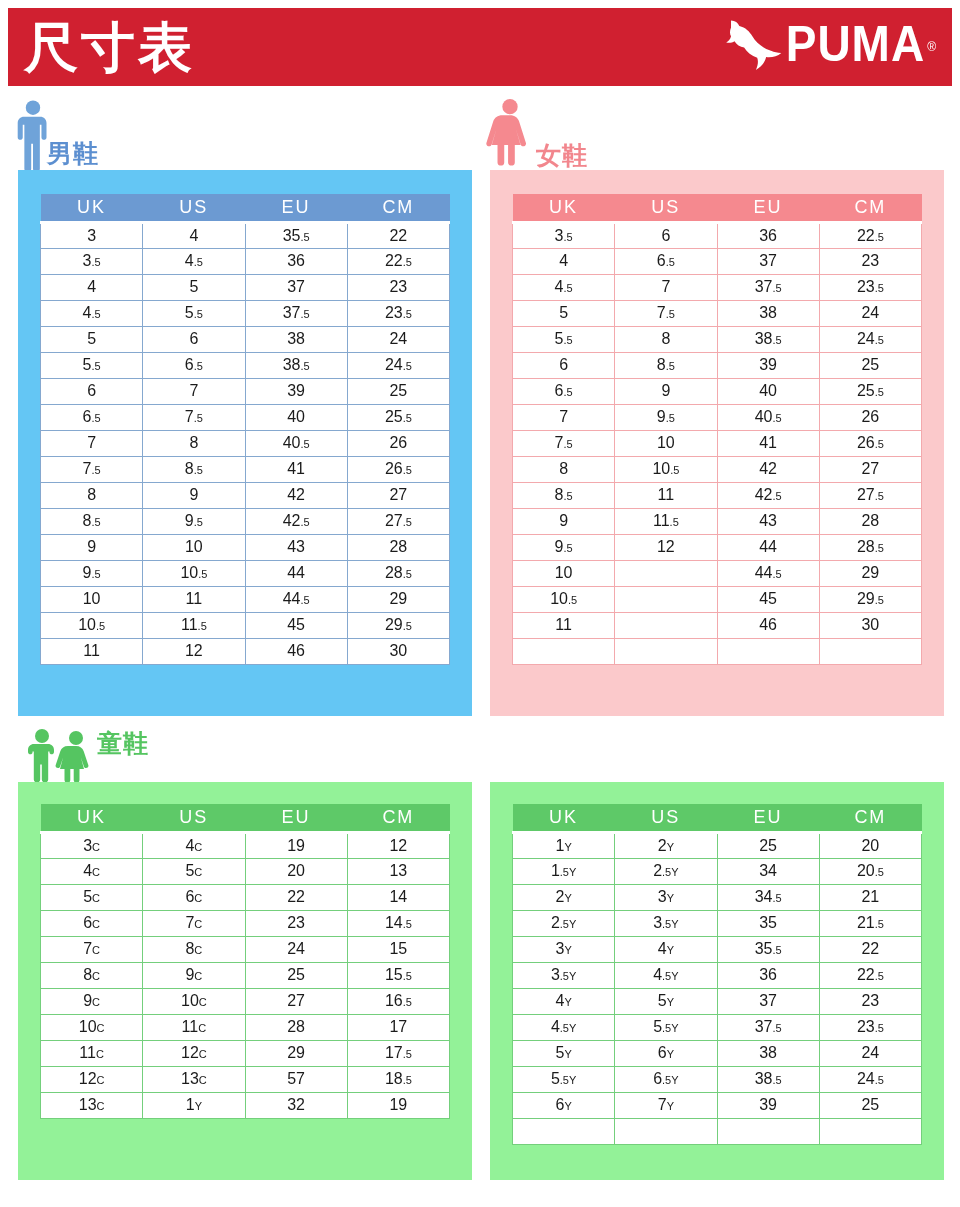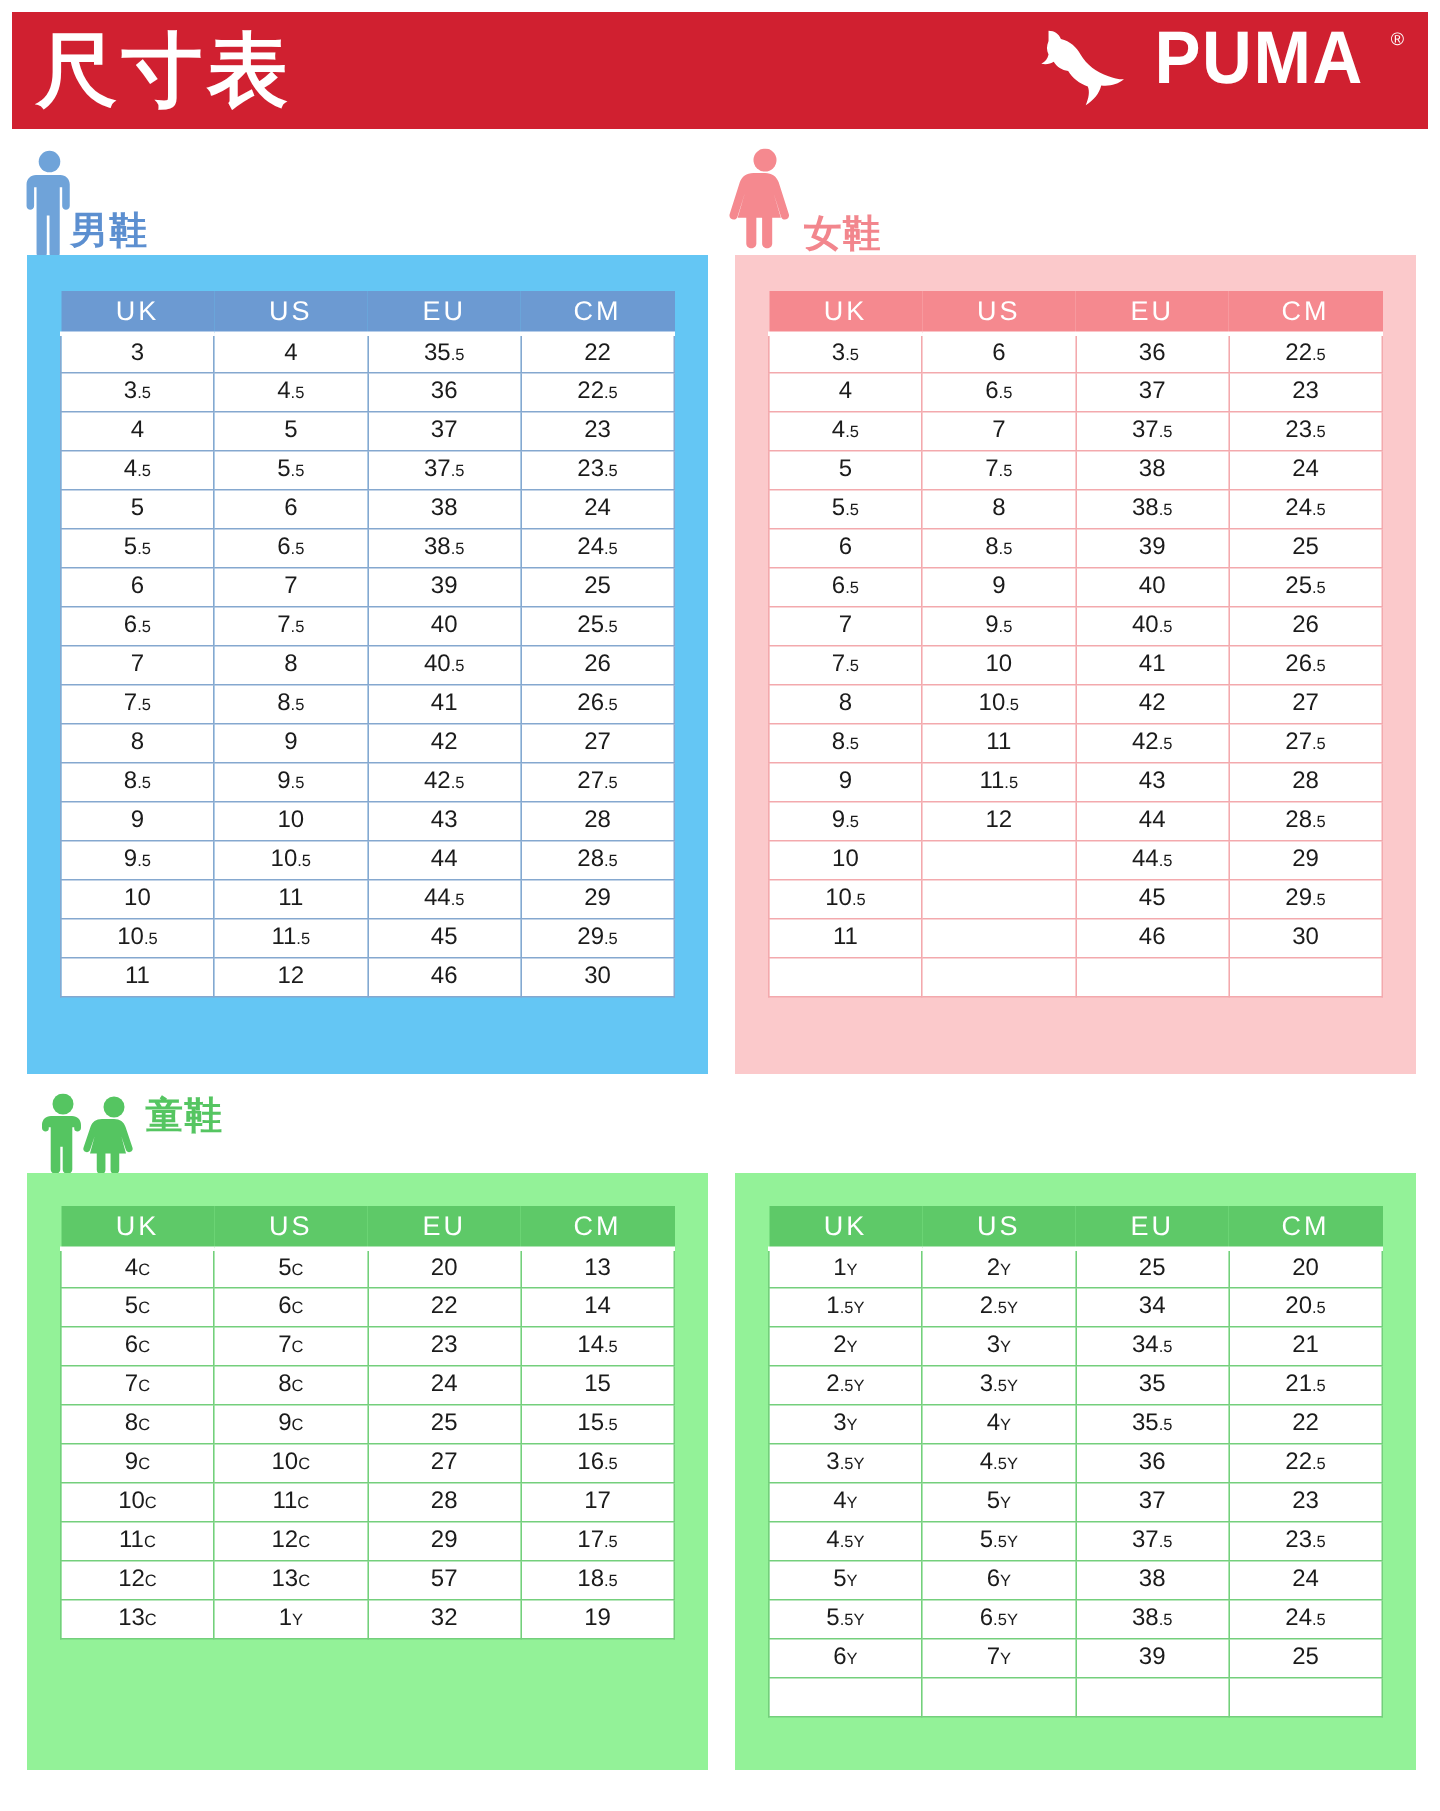--- a/index.html
+++ b/index.html
@@ -4,21 +4,21 @@
 <style>
   * { margin:0; padding:0; box-sizing:border-box; }
   html,body { background:#ffffff; }
   body { font-family:"Liberation Sans", sans-serif; }
   .page { position:relative; width:960px; height:1207px; background:#ffffff; overflow:hidden; }
 
   
   .banner { position:absolute; left:8px; top:8px; width:944px; height:78px;
             display:flex; align-items:center; justify-content:space-between; padding:0 16px; }
   .banner h1 { color:#ffffff; font-size:54px; font-weight:900; letter-spacing:3px; line-height:1; }
-  .brand { display:flex; align-items:flex-start; color:#ffffff;gap:16px; }
+  .brand { display:flex; align-items:center; color:#ffffff; }
   .brand svg { width:62px; height:54px; margin-right:4px; margin-bottom:2px; }
   .brand-word { font-size:46px; font-weight:900; letter-spacing:1px; line-height:0.95;
                 transform:scaleY(1.08); transform-origin:bottom; }
   .brand-reg { font-size:12px; margin-left:2px; margin-bottom:1px; }
 
   
   .theme { position:absolute; left:0; top:0; width:960px; height:1207px; pointer-events:none; }
 
   .sect-label { position:absolute; font-size:25px; font-weight:700; color:var(--label); letter-spacing:1px; }
   .sect-icon { position:absolute; color:var(--icon); }
@@ -328,20 +328,26 @@
             <thead>
               <tr>
                 <th>UK</th>
                 <th>US</th>
                 <th>EU</th>
                 <th>CM</th>
               </tr>
             </thead>
             <tbody>
               <tr>
+                <td>3<span class="sm">C</span></td>
+                <td>4<span class="sm">C</span></td>
+                <td>19</td>
+                <td>12</td>
+              </tr>
+              <tr>
                 <td>4<span class="sm">C</span></td>
                 <td>5<span class="sm">C</span></td>
                 <td>20</td>
                 <td>13</td>
               </tr>
               <tr>
                 <td>5<span class="sm">C</span></td>
                 <td>6<span class="sm">C</span></td>
                 <td>22</td>
                 <td>14</td>

